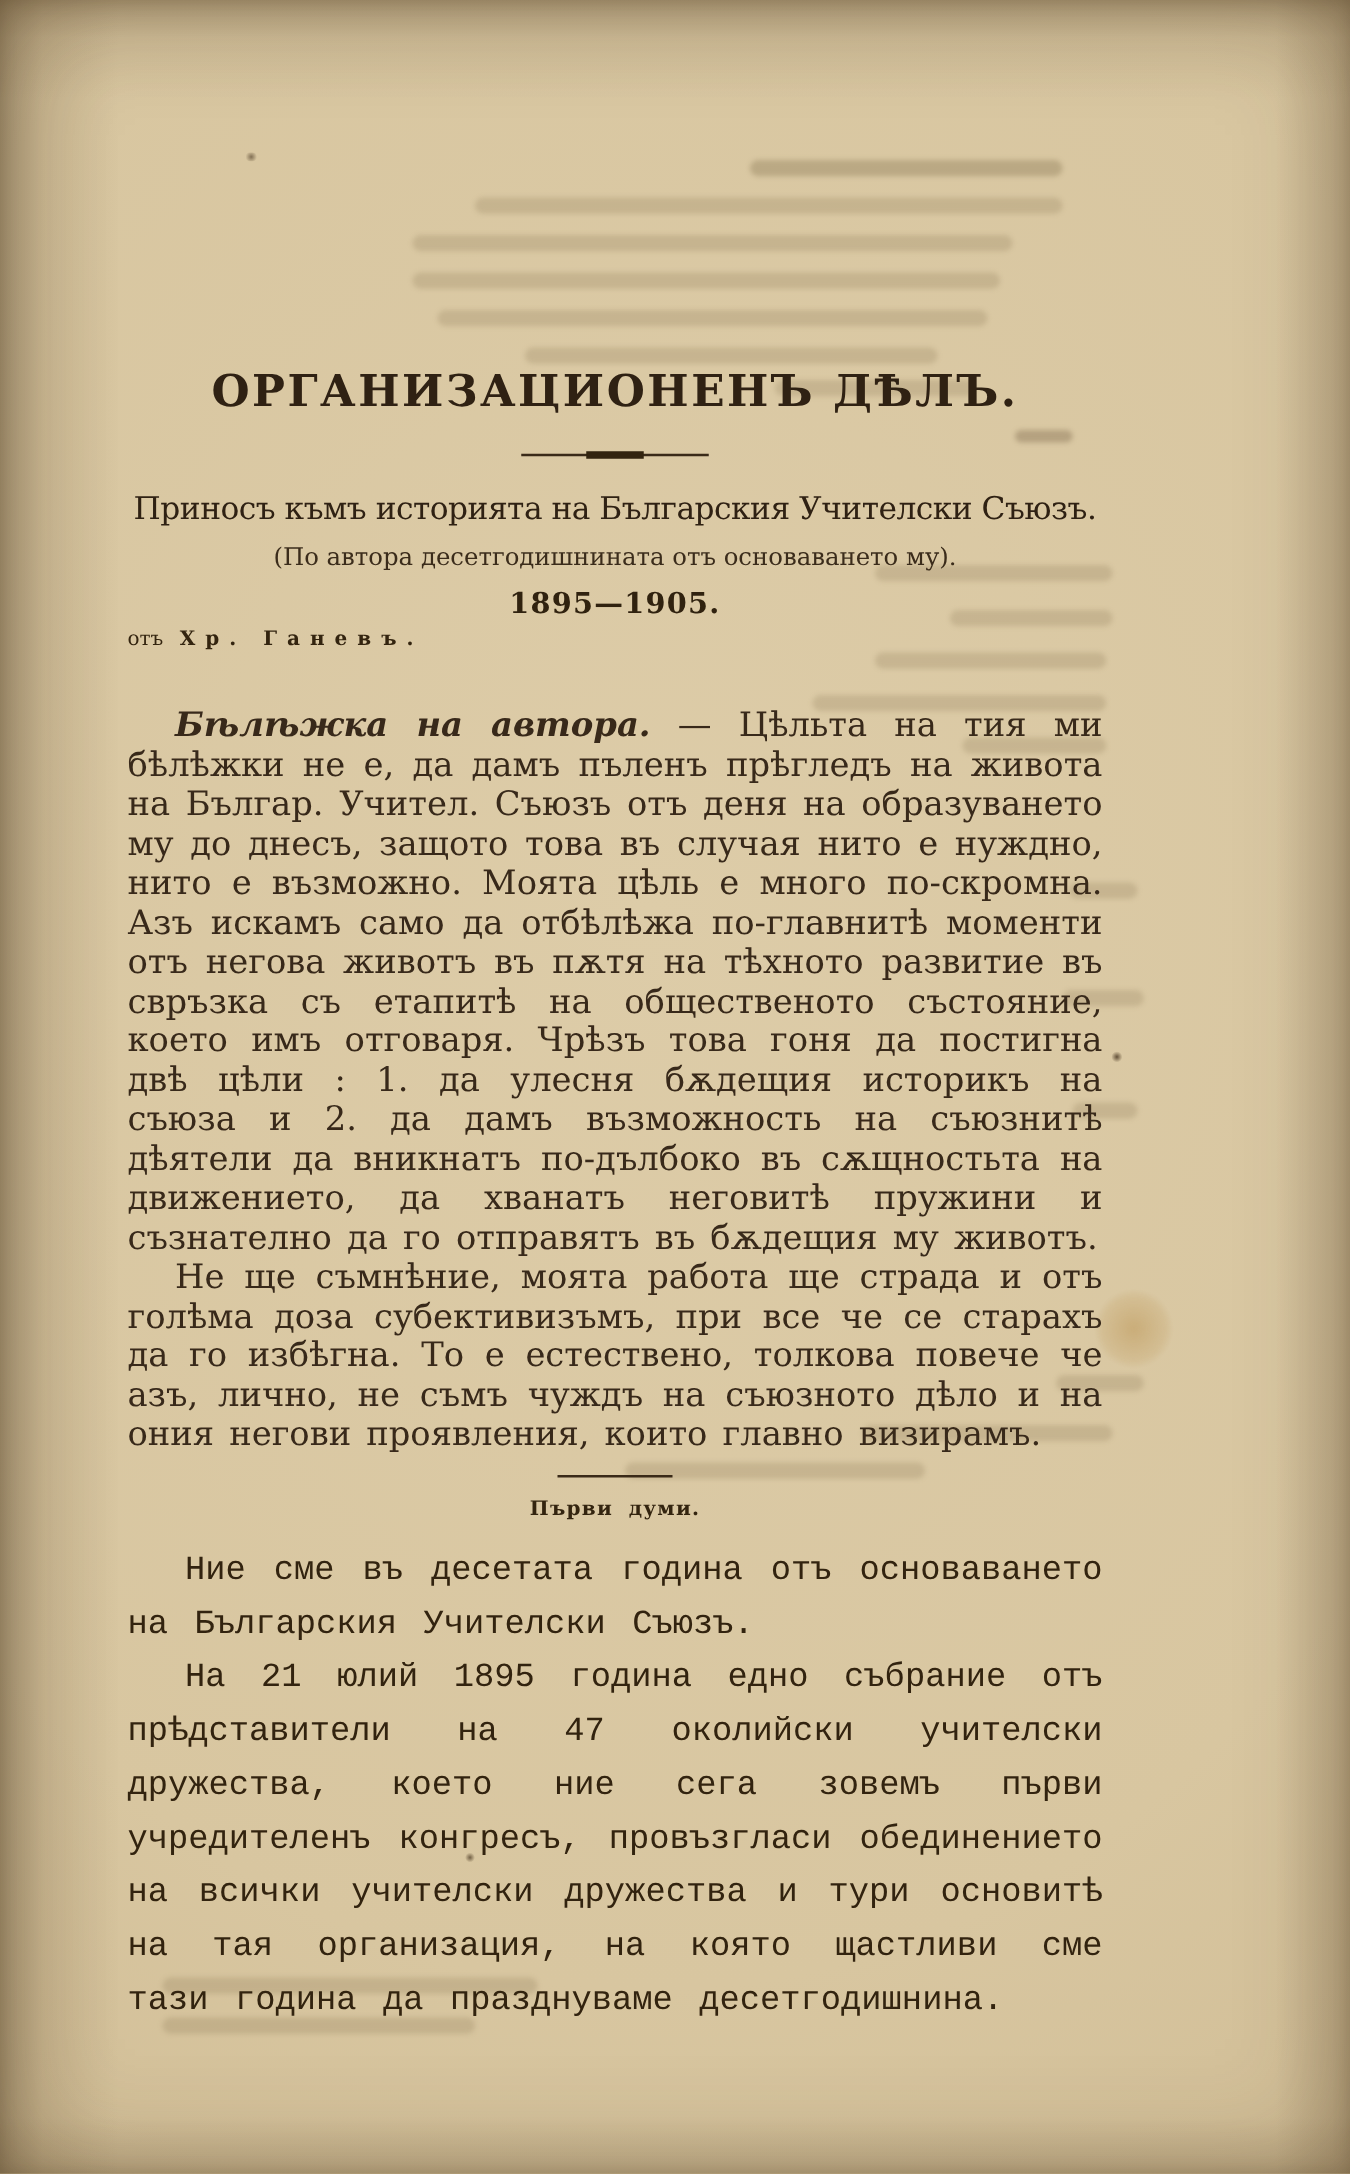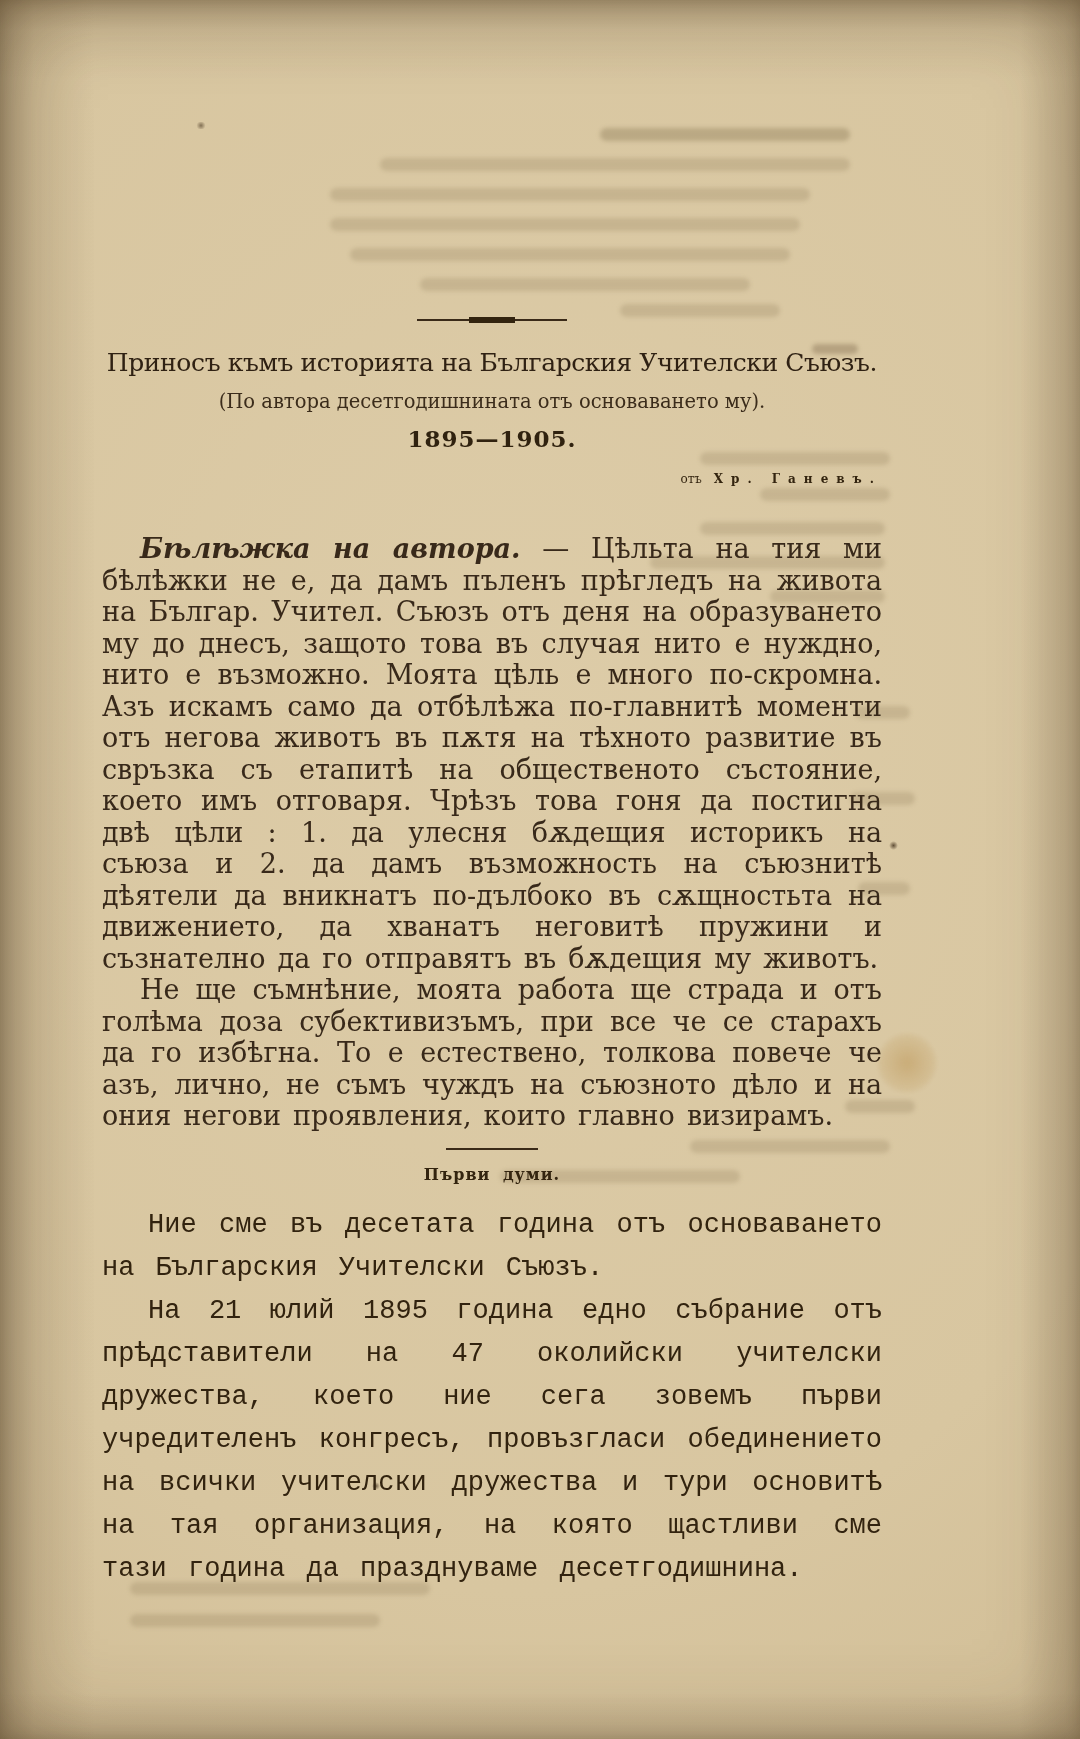--- a/index.html
+++ b/index.html
@@ -113,24 +113,24 @@
     margin: 9px 0 0 0;
     font-size: 23px;
     line-height: 29px;
     font-weight: bold;
     letter-spacing: 1px;
     text-align: center;
     color: #30220f;
   }
 
   .byline {
-    margin: 12px 0 0 0;
-    font-size: 12px;
+    margin: 0 0 0 0;
+    font-size: 16px;
     line-height: 28px;
-    text-align: right;
+    text-align: left;
     color: #33240f;
   }
   .byline .by-name {
     font-weight: bold;
     letter-spacing: 8px;
     margin-left: 8px;
   }
 
   .body-text { margin-top: 40px; }
   .body-text .para {
@@ -202,20 +202,21 @@
   </div>
 
   <div class="spot spot-fox"></div>
   <div class="spot spot-dot1"></div>
   <div class="spot spot-dot2"></div>
   <div class="spot spot-dot3"></div>
   <div class="spot spot-smudge"></div>
 
   <main class="content">
 
+    <h1 class="doc-title">ОРГАНИЗАЦИОНЕНЪ ДѢЛЪ.</h1>
 
     <div class="ornament-divider"></div>
 
     <h2 class="article-title">Приносъ къмъ историята на Българския Учителски Съюзъ.</h2>
 
     <p class="subtitle-note">(По автора десетгодишнината отъ основаването му).</p>
 
     <p class="years">1895—1905.</p>
 
     <p class="byline">

